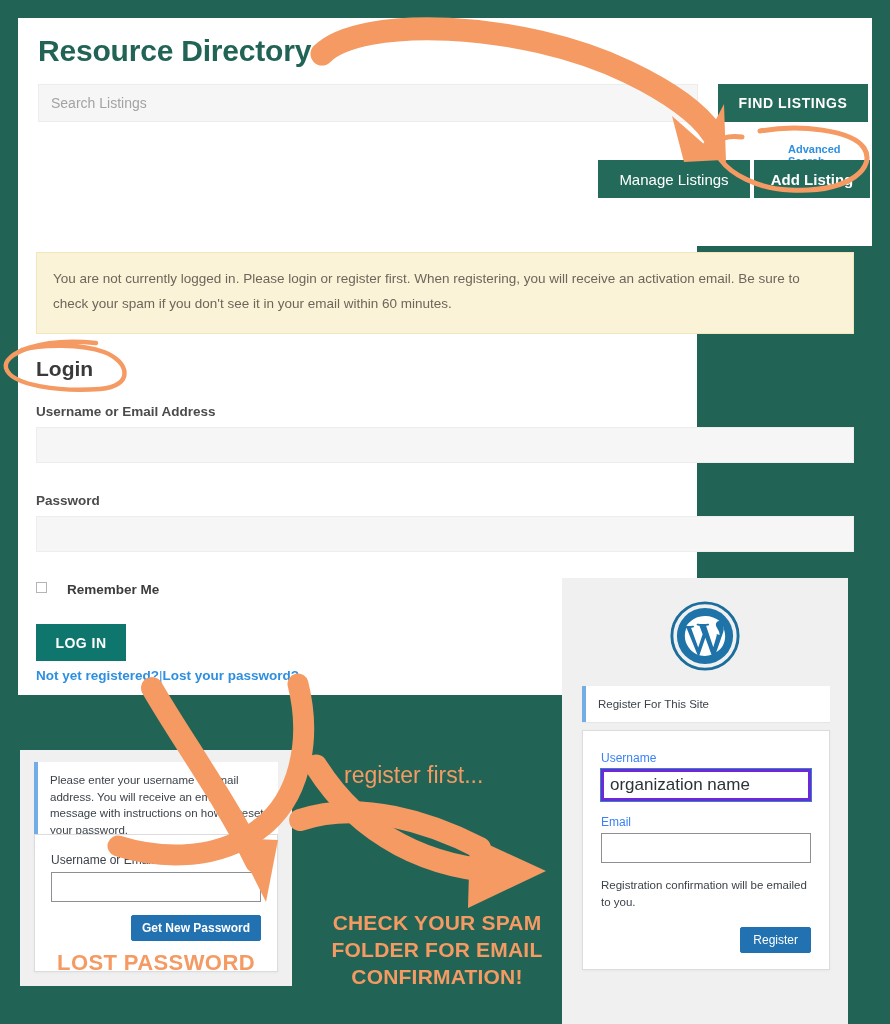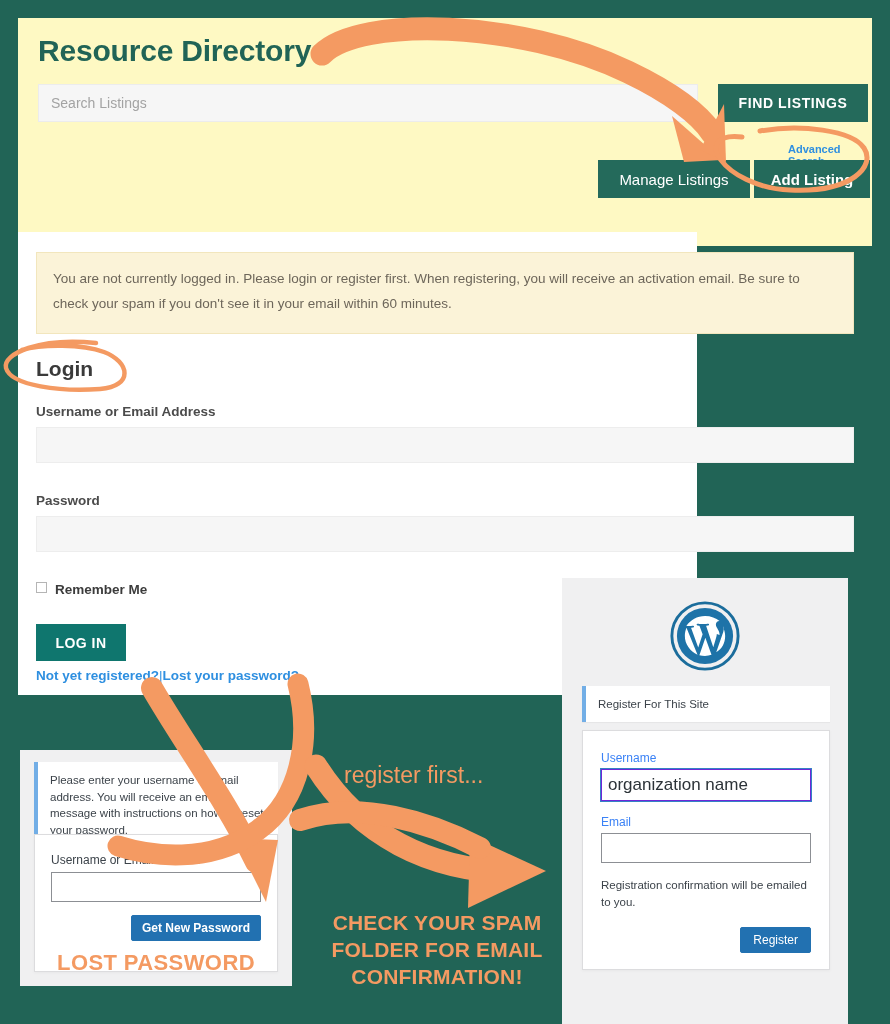--- a/index.html
+++ b/index.html
@@ -7,21 +7,21 @@
     width:890px;height:1024px;
     background:#216456;
     font-family:"Liberation Sans", sans-serif;
     position:relative;overflow:hidden;
   }
   .stage{position:absolute;left:0;top:0;width:890px;height:1024px;}
 
   
   #header-card{
     position:absolute;left:18px;top:18px;width:854px;height:228px;
-    background:#fef9c3;
+    background:#ffffff;
   }
   #directory-title{
     position:absolute;left:20px;top:16px;
     font-size:30px;font-weight:bold;color:#216456;
     letter-spacing:-0.2px;
   }
   #search-input{
     position:absolute;left:20px;top:66px;width:660px;height:38px;
     background:#f6f6f6;border:1px solid #ececec;box-sizing:border-box;
     font-family:"Liberation Sans", sans-serif;font-size:14px;color:#9a9a9a;
@@ -72,21 +72,21 @@
     position:absolute;height:36px;
     background:#f6f6f6;border:1px solid #ededed;box-sizing:border-box;
     font-family:"Liberation Sans", sans-serif;font-size:14px;color:#333;
     padding:0 10px;outline:none;
   }
   #username-label{left:18px;top:172px;}
   #username-field{left:18px;top:195px;width:818px;}
   #password-label{left:18px;top:261px;}
   #password-field{left:18px;top:284px;width:818px;}
 
-  #remember-row{position:absolute;left:18px;top:350px;display:flex;align-items:flex-start;gap:8px;}
+  #remember-row{position:absolute;left:18px;top:350px;display:flex;align-items:flex-start;gap:20px;}
   #remember-checkbox{
     width:11px;height:11px;margin:0;
     -webkit-appearance:none;appearance:none;
     border:1px solid #b5b5b5;background:#fff;box-sizing:border-box;
     cursor:pointer;
   }
   #remember-label{font-size:13.5px;font-weight:bold;color:#3c3c3c;cursor:pointer;}
 
   #login-button{
     position:absolute;left:18px;top:392px;width:90px;height:37px;
@@ -123,21 +123,21 @@
     padding:20px 18px 16px 18px;
     box-shadow:0 1px 3px rgba(0,0,0,.04);
   }
   .wp-label{display:block;font-size:12px;color:#3b82f6;margin-bottom:4px;}
   .wp-input{
     display:block;width:100%;height:30px;box-sizing:border-box;
     border:1px solid #8c8f94;background:#fff;
     font-family:"Liberation Sans", sans-serif;font-size:15px;color:#2c3338;
     padding:0 6px;outline:none;margin-bottom:14px;
   }
-  #wp-username-input{border:1px solid #6d28d9;box-shadow:0 0 0 1px #3582c4;font-size:17px;height:32px;}
+  #wp-username-input{border:3px solid #6d28d9;box-shadow:0 0 0 1px #3582c4;font-size:17px;height:32px;}
   #wp-note{font-size:11.5px;color:#3c434a;line-height:1.45;margin:2px 0 0 0;}
   #wp-register-button{
     position:absolute;right:18px;bottom:16px;
     background:#2271b1;color:#fff;border:1px solid #2271b1;
     font-family:"Liberation Sans", sans-serif;
     font-size:12px;padding:5px 12px;cursor:pointer;border-radius:2px;
   }
 
   
   #lost-password-panel{

